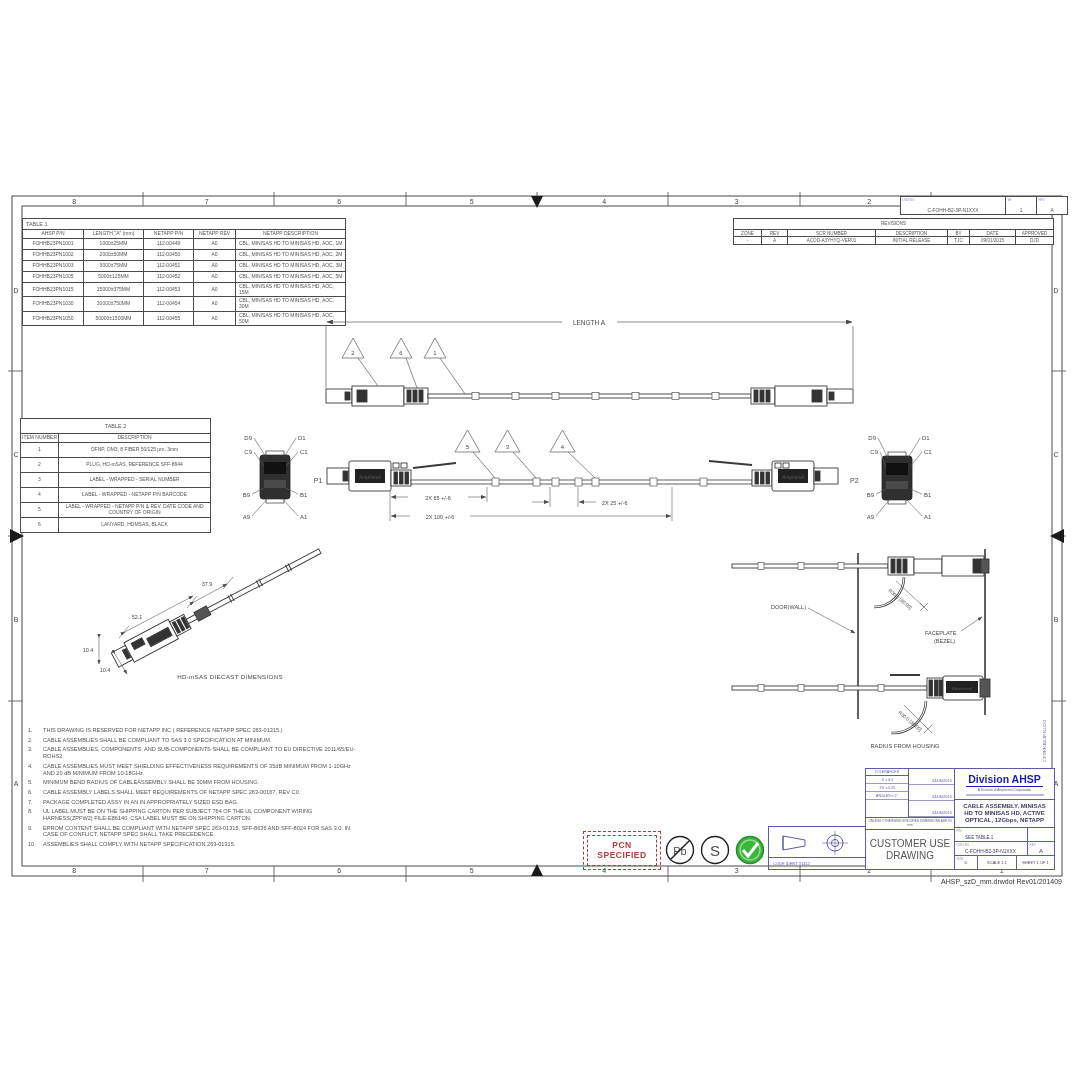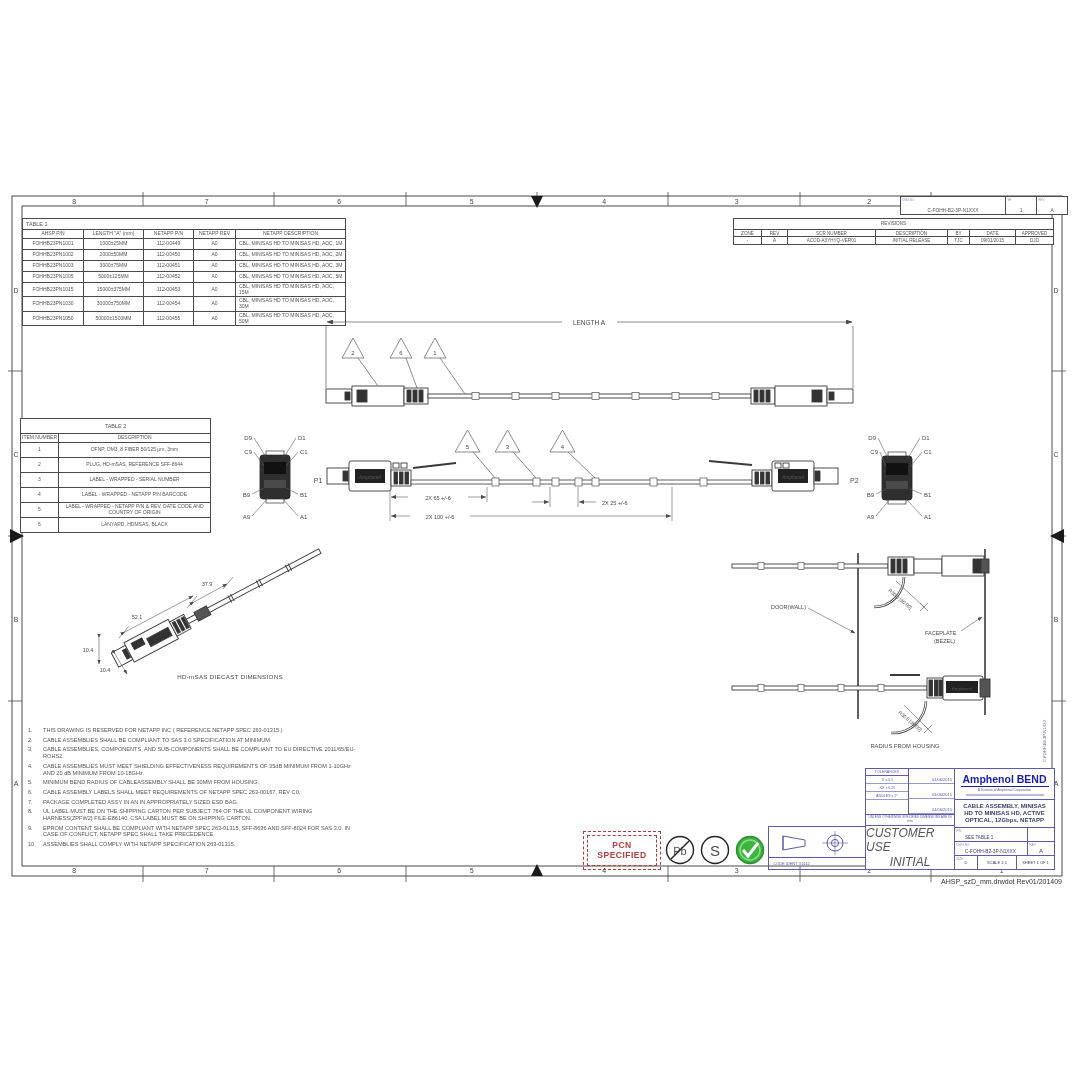--- a/index.html
+++ b/index.html
@@ -58,21 +58,21 @@
   .tol-col{width:42px;border-right:1px solid #5b5baa;display:flex;flex-direction:column;}
   .tol-col .t-hd{font-size:3.6px;text-align:center;border-bottom:1px solid #5b5baa;padding:1px 0;}
   .tol-rows span{display:block;font-size:3.6px;text-align:center;padding:1.5px 0;
        border-bottom:0.5px solid #9a9ac8;}
   .date-col{flex:1;display:flex;flex-direction:column;}
   .date-col span{display:block;flex:1;border-bottom:0.5px solid #9a9ac8;font-size:4px;
        display:flex;align-items:flex-end;justify-content:flex-end;padding:0 2px 1px 0;}
   .units-row{height:11px;font-size:3.2px;text-align:center;line-height:1.1;
        display:flex;align-items:center;justify-content:center;padding:0 2px;}
   .cust-row{flex:1;display:flex;flex-direction:column;align-items:center;
-       justify-content:center;color:#555;font-size:12px;line-height:1.2;border-bottom:none;font-style:italic;}
+       justify-content:center;color:#555;font-size:10px;line-height:1.2;border-bottom:none;}
   .logo-row{height:30px;display:flex;flex-direction:column;align-items:center;justify-content:center;}
   .logo{color:#1b1bb0;font-weight:bold;font-size:10.5px;border-bottom:1px solid #1b1bb0;
        padding:0 2px 1px 2px;}
   .division{font-size:3.4px;color:#5b5baa;margin-top:1px;}
   .addr-line{width:78px;height:2px;background:#b9b9d8;margin-top:2px;}
   .title-row{height:27px;display:flex;flex-direction:column;align-items:center;
        justify-content:center;color:#3c3c66;font-size:6px;line-height:1.15;font-weight:bold;}
   .pn-row{height:13px;display:flex;}
   .pn-row .c1{flex:1;border-right:1px solid #5b5baa;position:relative;
        display:flex;align-items:flex-end;padding:0 0 1px 10px;font-size:4.6px;color:#3c3c66;}
@@ -719,26 +719,26 @@
         </div>
         <div class="date-col">
             <span>04/06/2015</span>
             <span>04/06/2015</span>
             <span>04/06/2015</span>
           </div>
       </div>
       <div class="tb-row units-row">UNLESS OTHERWISE SPECIFIED DIMENSIONS ARE IN mm</div>
       <div class="cust-row">
         <span>CUSTOMER USE</span>
-        <span>INITIAL</span>
+        <span>DRAWING</span>
       </div>
     </div>
     <div id="tb-right">
       <div class="tb-row logo-row">
-        <div class="logo">Amphenol BEND</div>
+        <div class="logo">Division AHSP</div>
         <div class="division">A Division of Amphenol Corporation</div>
         <div class="addr-line"></div>
       </div>
       <div class="tb-row title-row">
         <span>CABLE ASSEMBLY, MINISAS</span>
         <span>HD TO MINISAS HD, ACTIVE</span>
         <span>OPTICAL, 12Gbps, NETAPP</span>
       </div>
       <div class="tb-row pn-row">
         <div class="c1">

